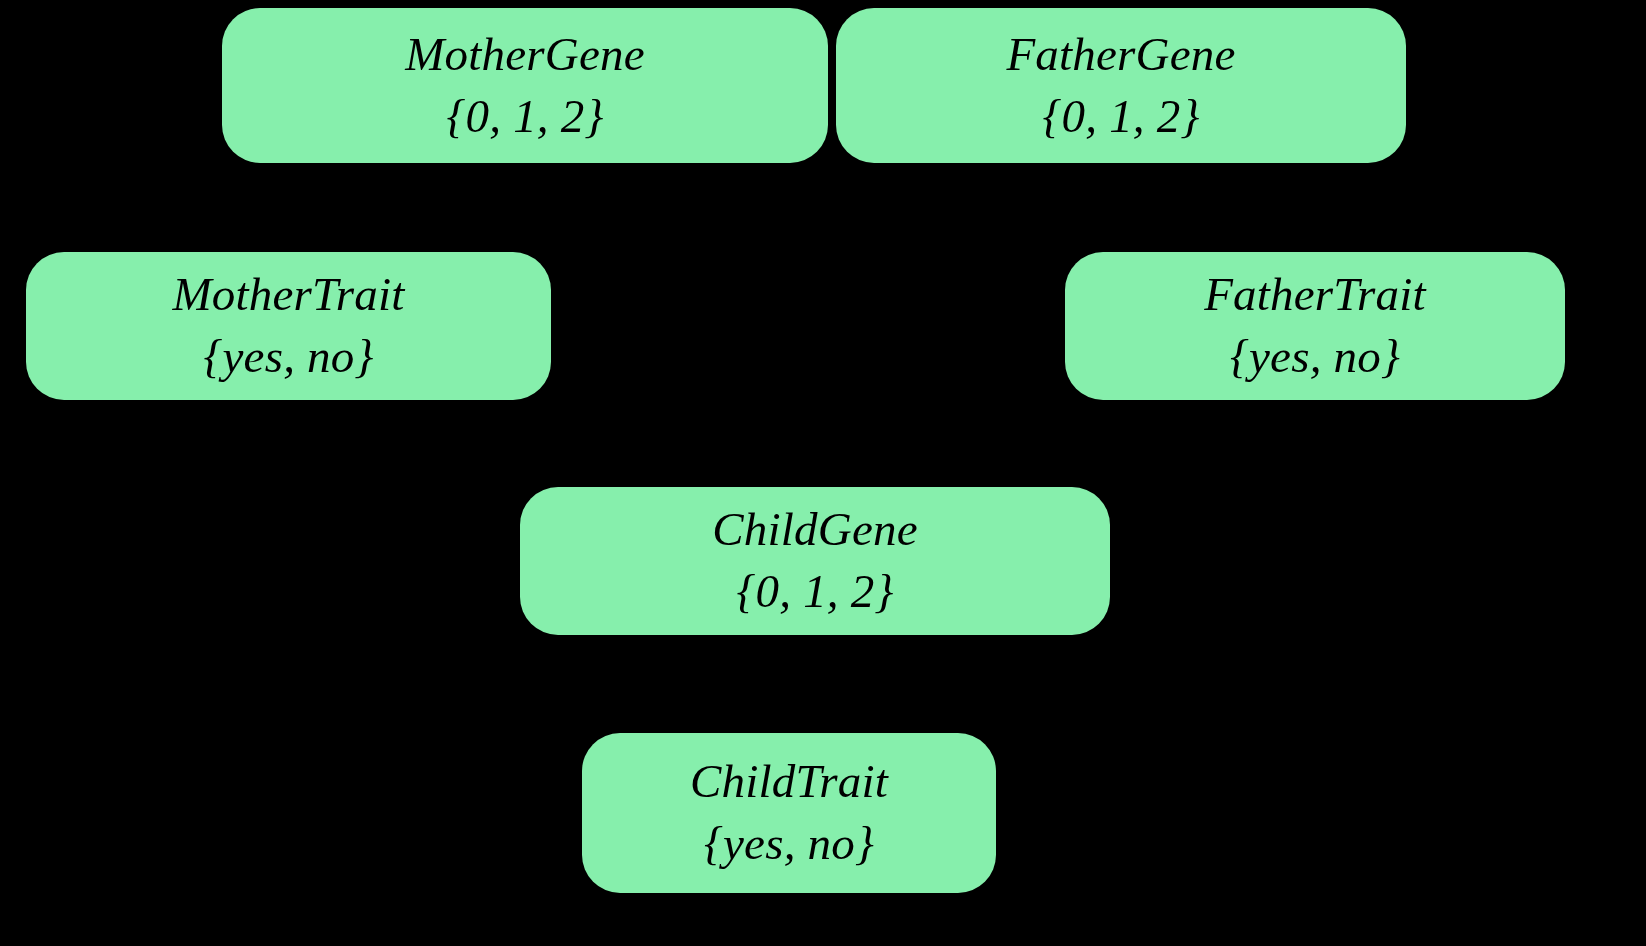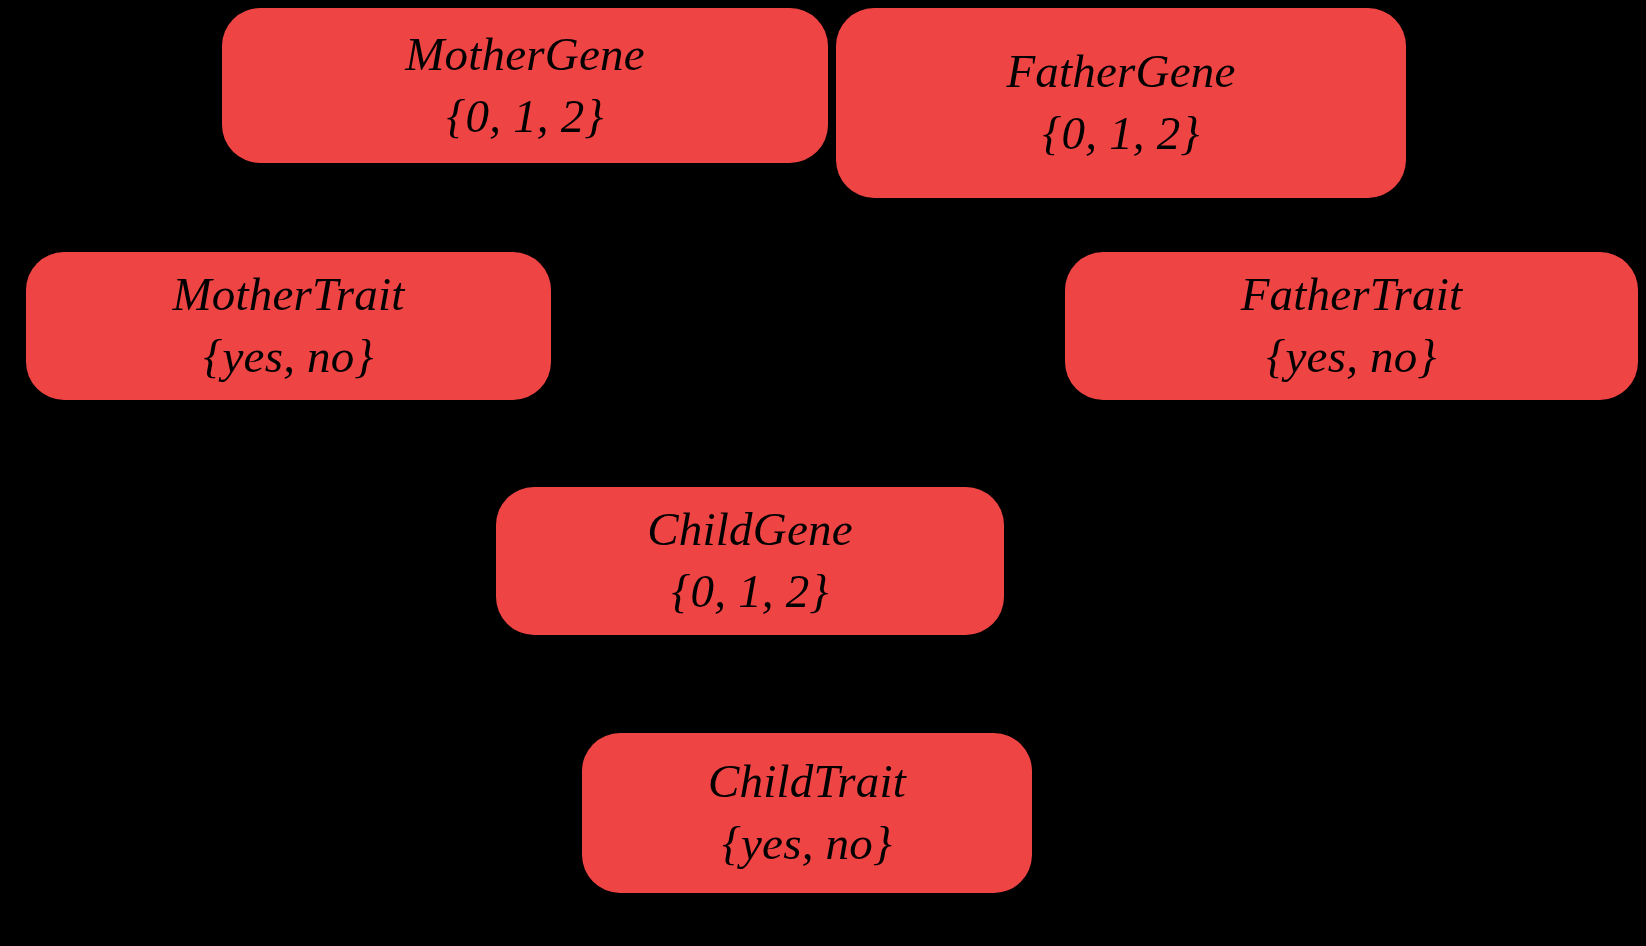--- a/index.html
+++ b/index.html
@@ -10,21 +10,21 @@
   }
   #canvas {
     position: relative;
     width: 1646px;
     height: 946px;
     background: #000000;
     overflow: hidden;
   }
   .node {
     position: absolute;
-    background: #ef4444;
+    background: #86efac;
     border-radius: 38px;
     display: flex;
     flex-direction: column;
     align-items: center;
     justify-content: center;
     box-sizing: border-box;
     color: #000000;
     font-family: "Liberation Serif", "DejaVu Serif", serif;
     font-style: italic;
     line-height: 1.06;
@@ -46,38 +46,38 @@
 </head>
 <body style="background: rgb(0, 0, 0);">
 
 <div id="canvas" style="background: rgb(0, 0, 0);">
 
   <div class="node" style="left: 222px; top: 8px; width: 606px; height: 155px;">
     <span class="node-name">MotherGene</span>
     <span class="node-domain">{0, 1, 2}</span>
   </div>
 
-  <div class="node" style="left: 836px; top: 8px; width: 570px; height: 190px;">
+  <div class="node" style="left: 836px; top: 8px; width: 570px; height: 155px;">
     <span class="node-name">FatherGene</span>
     <span class="node-domain">{0, 1, 2}</span>
   </div>
 
   <div class="node" style="left: 26px; top: 252px; width: 525px; height: 148px;">
     <span class="node-name">MotherTrait</span>
     <span class="node-domain">{yes, no}</span>
   </div>
 
-  <div class="node" style="left: 1065px; top: 252px; width: 573px; height: 148px;">
+  <div class="node" style="left: 1065px; top: 252px; width: 500px; height: 148px;">
     <span class="node-name">FatherTrait</span>
     <span class="node-domain">{yes, no}</span>
   </div>
 
-  <div class="node" style="left: 496px; top: 487px; width: 508px; height: 148px;">
+  <div class="node" style="left: 520px; top: 487px; width: 590px; height: 148px;">
     <span class="node-name">ChildGene</span>
     <span class="node-domain">{0, 1, 2}</span>
   </div>
 
-  <div class="node" style="left: 582px; top: 733px; width: 450px; height: 160px;">
+  <div class="node" style="left: 582px; top: 733px; width: 414px; height: 160px;">
     <span class="node-name">ChildTrait</span>
     <span class="node-domain">{yes, no}</span>
   </div>
 
 </div>
 
 </body></html>

